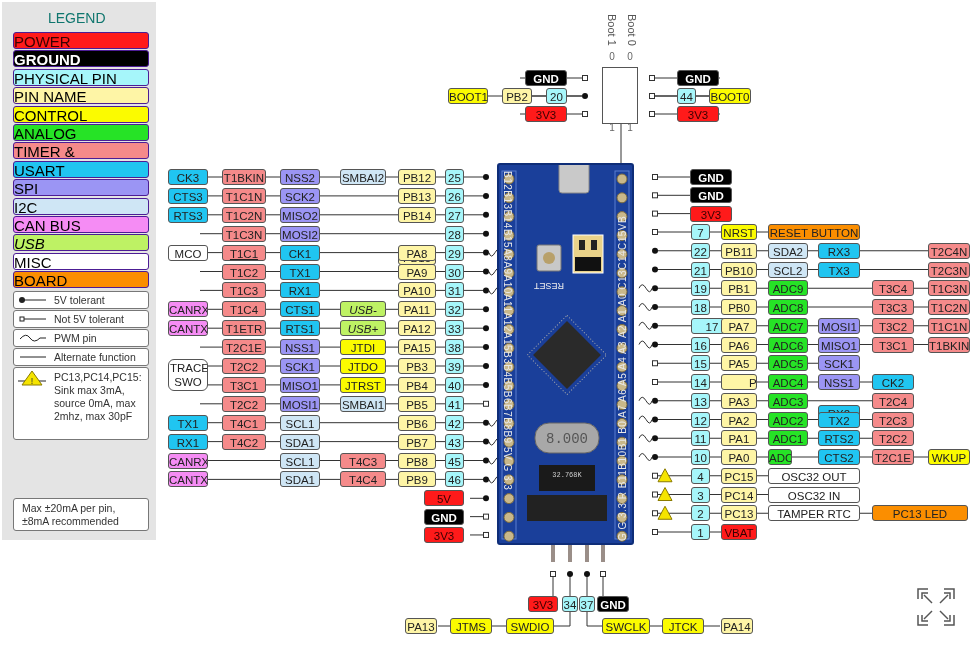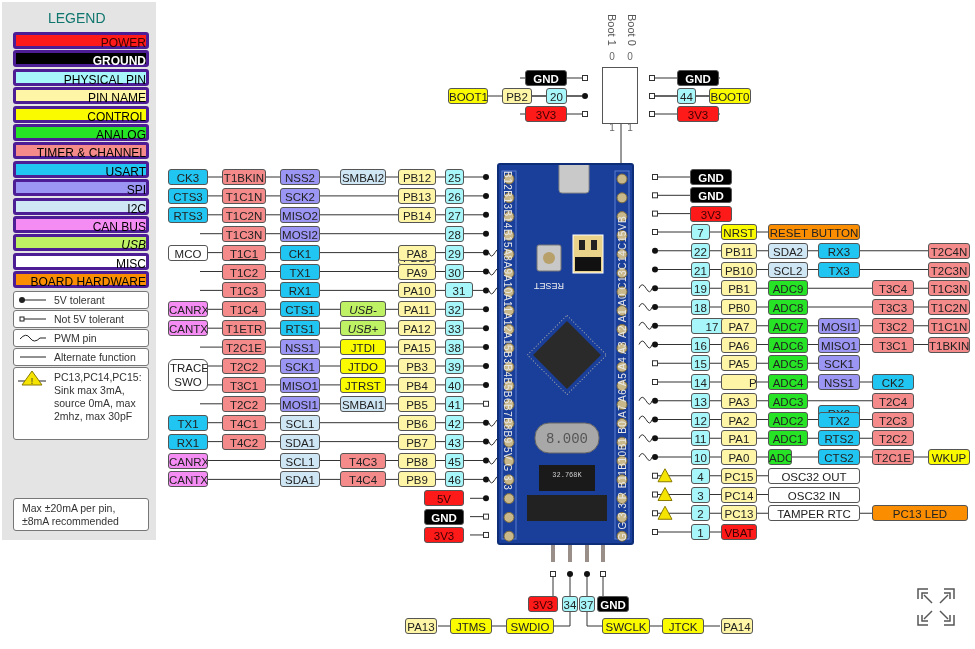--- a/index.html
+++ b/index.html
@@ -14,21 +14,21 @@
   .timer{background:#f58a8a;}
   .usart{background:#20c5f1;}
   .spi{background:#9b95f4;}
   .i2c{background:#cfe6f5;}
   .can{background:#f58cf4;}
   .usb{background:#bef264;font-style:italic;}
   .misc{background:#fff;}
   .hw{background:#fb8e00;}
   #legend{position:absolute;left:2px;top:2px;width:154px;height:538px;background:#e4e4e4;}
   #legend .title{position:absolute;left:10px;top:8px;font-size:14px;color:#0f766e;margin-left:36px;}
-  #legend .lg{position:absolute;left:11px;width:136px;height:17px;line-height:17px;font-size:12px;text-align:right;border:3px solid #4c1d95;border-radius:3px;box-sizing:border-box;}
+  #legend .lg{position:absolute;left:11px;width:136px;height:17px;line-height:17px;font-size:15px;text-align:left;border:1px solid #4c1d95;border-radius:3px;box-sizing:border-box;}
   #legend .sym{position:absolute;left:11px;width:136px;height:18px;background:#fff;border:1px solid #777;border-radius:3px;box-sizing:border-box;font-size:10.5px;color:#333;line-height:16px;}
   #legend .sym span.t{position:absolute;left:40px;}
   #legend .note{position:absolute;left:11px;width:136px;background:#fff;border:1px solid #777;border-radius:3px;box-sizing:border-box;font-size:10.5px;color:#333;line-height:13px;padding:3px 8px;}
   svg.lines{position:absolute;left:0;top:0;}
   #board{position:absolute;left:497px;top:163px;width:133px;height:378px;background:#1a3f9a;border:2px solid #0e2d78;border-radius:3px;}
   .vlabel{position:absolute;font-size:11px;color:#555;writing-mode:vertical-rl;}
   #expand{position:absolute;left:914px;top:585px;width:44px;height:44px;}
 </style>
 </head>
 <body>
@@ -37,21 +37,21 @@
   <div class="title">LEGEND</div>
   <div id="legend-cats">
       <div class="lg power" style="top: 30px;">POWER</div>
       <div class="lg ground" style="top: 48.4px;">GROUND</div>
       <div class="lg phys" style="top: 66.8px;">PHYSICAL PIN</div>
       <div class="lg pinname" style="top: 85.2px;">PIN NAME</div>
       <div class="lg control" style="top: 103.6px;">CONTROL</div>
       <div class="lg analog" style="top: 122px;">ANALOG</div>
       <div class="lg timer" style="top: 140.4px;">TIMER &amp; CHANNEL</div>
       <div class="lg usart" style="top: 158.8px;">USART</div>
-      <div class="lg spi" style="top: 177px; padding-left: 27px;">SPI</div>
+      <div class="lg spi" style="top: 177px;">SPI</div>
       <div class="lg i2c" style="top: 195.6px;">I2C</div>
       <div class="lg can" style="top: 214px;">CAN BUS</div>
       <div class="lg usb" style="top: 232.4px;">USB</div>
       <div class="lg misc" style="top: 250.8px;">MISC</div>
       <div class="lg hw" style="top: 269.2px;">BOARD HARDWARE</div>
     </div>
   <div class="sym" style="top:289px">
     <svg width="36" height="16" style="position:absolute;left:2px;top:0">
         <line x1="6" y1="8" x2="30" y2="8" stroke="#222"></line>
         <circle cx="6" cy="8" r="3" fill="#222"></circle>
@@ -325,21 +325,21 @@
     <div class="box spi" style="left: 280px; top: 225.7px; width: 40px;">MOSI2</div>
     <div class="box phys" style="left: 445px; top: 244.6px; width: 19px;">29</div>
     <div class="box pinname" style="left: 398px; top: 244.6px; width: 38px;">PA8</div>
     <div class="box misc" style="left: 168px; top: 244.6px; width: 40px;">MCO</div>
     <div class="box timer" style="left: 222px; top: 244.6px; width: 44px; text-decoration: underline;">T1C1</div>
     <div class="box usart" style="left: 280px; top: 244.6px; width: 40px;">CK1</div>
     <div class="box phys" style="left: 445px; top: 263.5px; width: 19px;">30</div>
     <div class="box pinname" style="left: 398px; top: 263.5px; width: 38px;">PA9</div>
     <div class="box timer" style="left: 222px; top: 263.5px; width: 44px;">T1C2</div>
     <div class="box usart" style="left: 280px; top: 263.5px; width: 40px;">TX1</div>
-    <div class="box phys" style="left: 445px; top: 282.4px; width: 28px;">31</div>
+    <div class="box phys" style="left: 445px; top: 282.4px; width: 19px;">31</div>
     <div class="box pinname" style="left: 398px; top: 282.4px; width: 38px;">PA10</div>
     <div class="box timer" style="left: 222px; top: 282.4px; width: 44px;">T1C3</div>
     <div class="box usart" style="left: 280px; top: 282.4px; width: 40px;">RX1</div>
     <div class="box phys" style="left: 445px; top: 301.3px; width: 19px;">32</div>
     <div class="box pinname" style="left: 398px; top: 301.3px; width: 38px;">PA11</div>
     <div class="box can" style="left: 168px; top: 301.3px; width: 40px;">CANRX</div>
     <div class="box timer" style="left: 222px; top: 301.3px; width: 44px;">T1C4</div>
     <div class="box usart" style="left: 280px; top: 301.3px; width: 40px;">CTS1</div>
     <div class="box usb" style="left: 340px; top: 301.3px; width: 46px;">USB-</div>
     <div class="box phys" style="left: 445px; top: 320.2px; width: 19px;">33</div>

